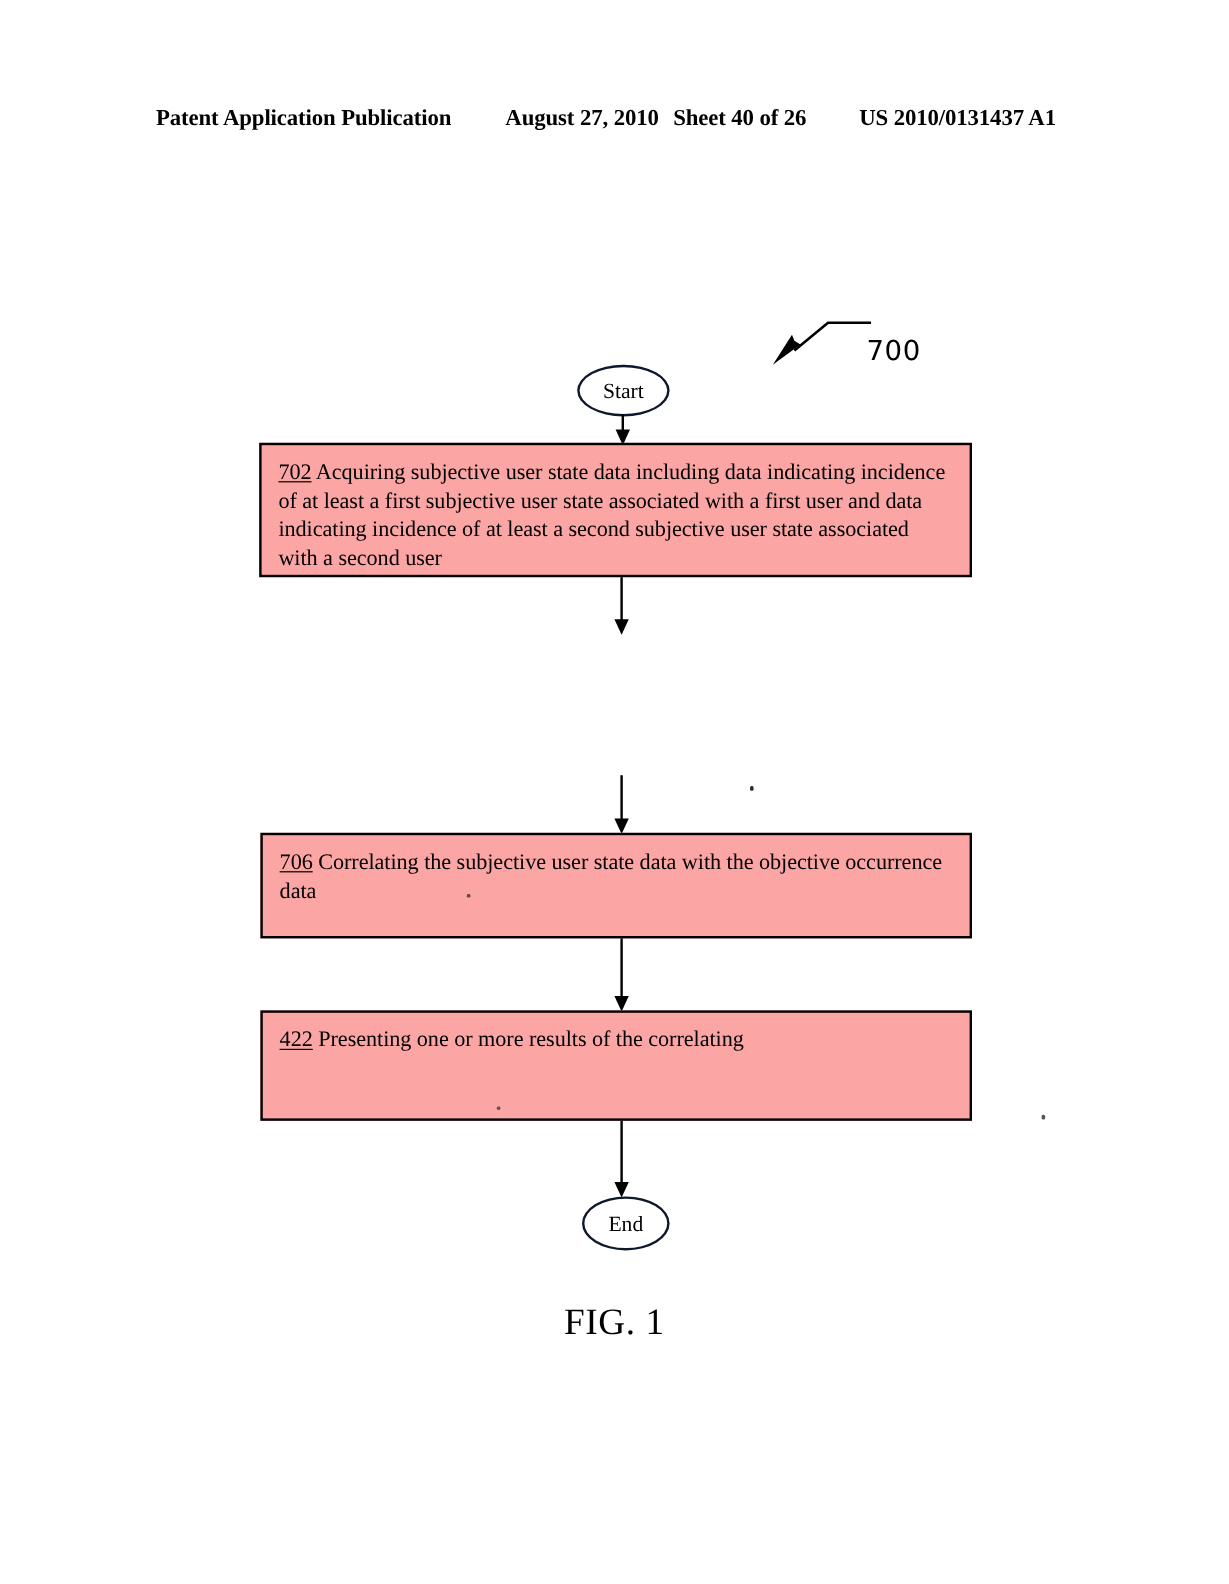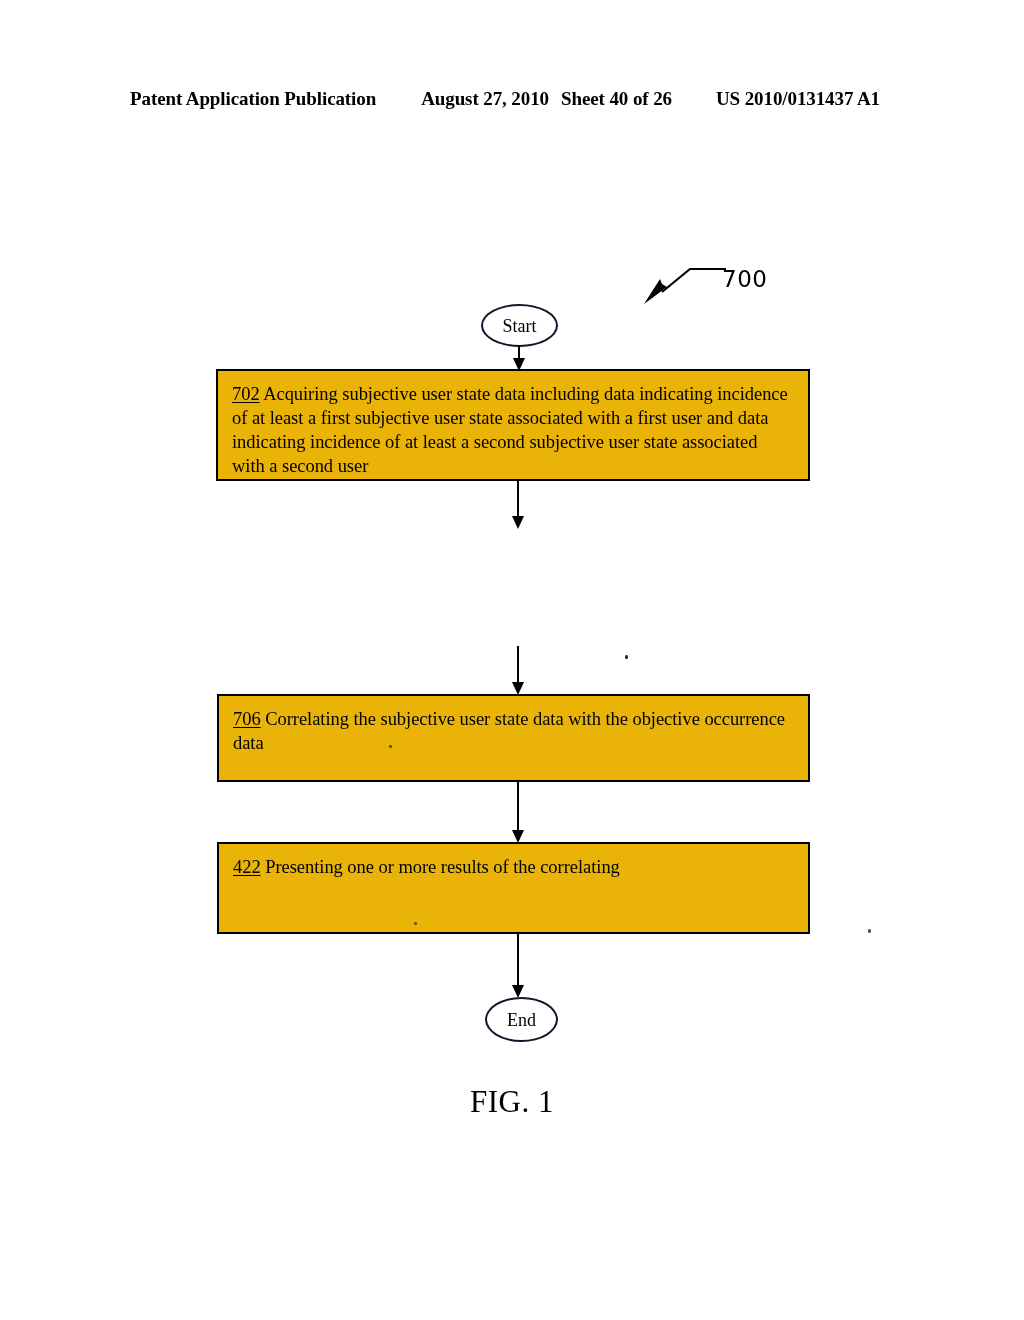--- a/index.html
+++ b/index.html
@@ -69,21 +69,21 @@
     width: 73px;
     height: 45px;
   }
   .terminator span { line-height: 1; }
 
   
   .process-box {
     position: absolute;
     border: 2px solid #000;
     box-sizing: border-box;
-    background: #eab308;
+    background: #fca5a5;
     padding: 11px 14px 22px 14px;
   }
   .process-box p {
     margin: 0;
     font-size: 18.5px;
     line-height: 1.30;
     text-align: left;
     letter-spacing: -0.05px;
   }
   .ref-num {
@@ -133,21 +133,21 @@
   #lead-700 {
     position: absolute;
     left: 640px;
     top: 262px;
     width: 86px;
     height: 44px;
   }
   #label-700 {
     position: absolute;
     left: 722px;
-    top: 266px;
+    top: 280px;
     font-family: "DejaVu Sans", "Liberation Sans", sans-serif;
     font-size: 23px;
     letter-spacing: 0.5px;
   }
 
   
   .speck {
     position: absolute;
     background: #2b2b2b;
     border-radius: 40%;

